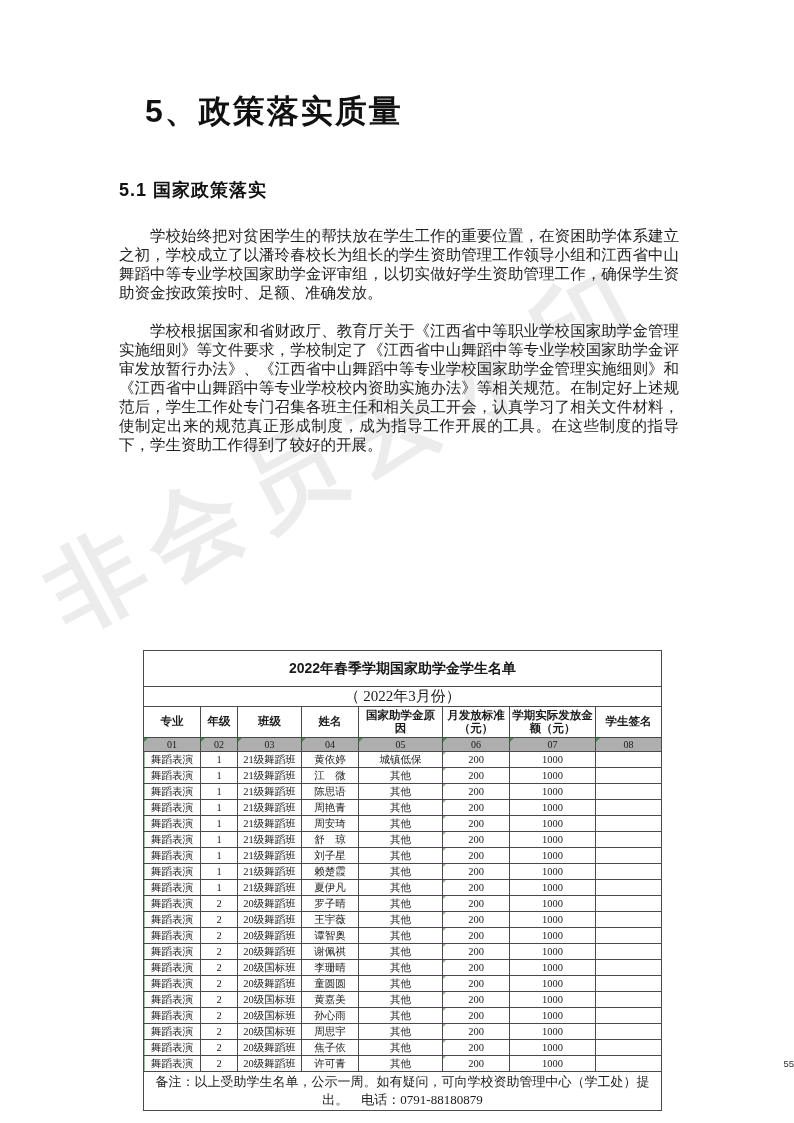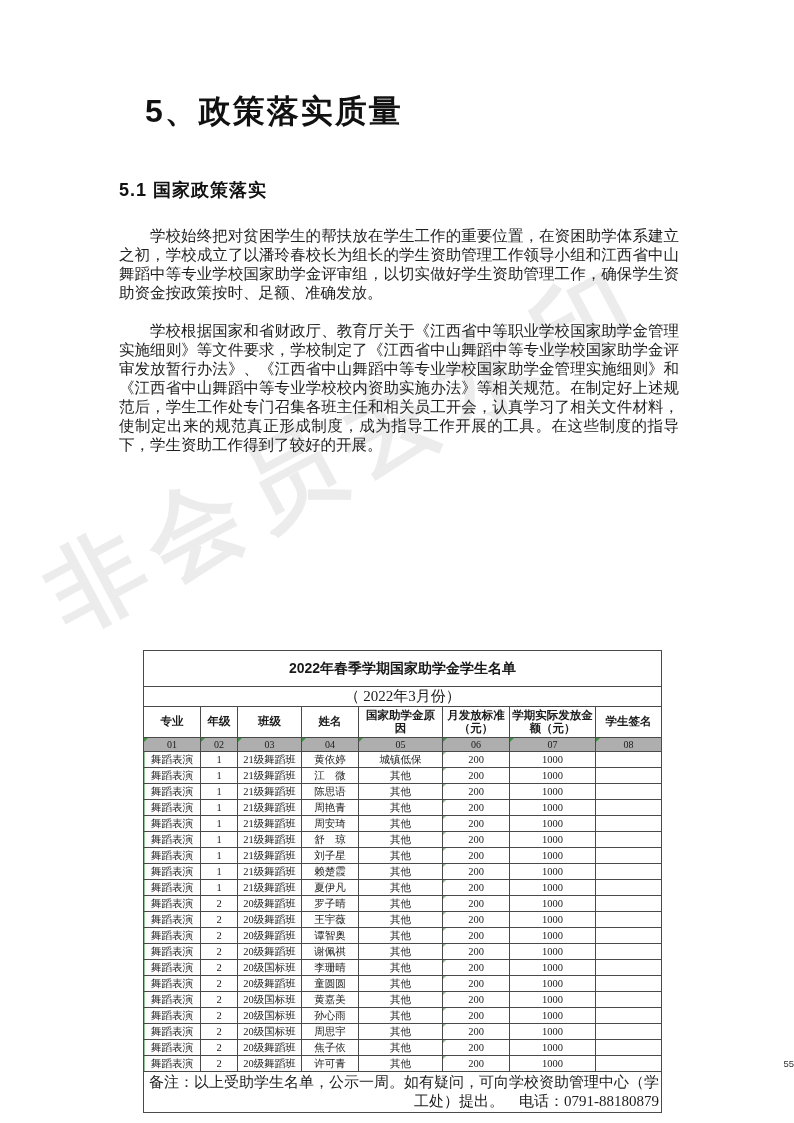--- a/index.html
+++ b/index.html
@@ -89,21 +89,21 @@
     border-top: 4px solid #3f9142; border-right: 4px solid transparent;
   }
   .grant-table tbody td { height: 16px; line-height: 15px; }
   .grant-table tbody td:first-child { box-shadow: inset 1px 0 0 0 rgba(63,145,66,0.55); }
   .grant-table tbody td:nth-child(6) { position: relative; }
   .grant-table tbody td:nth-child(6)::before {
     content: ""; position: absolute; left: 0; top: 0;
     border-top: 3px solid rgba(63,145,66,0.65); border-right: 3px solid transparent;
   }
   .grant-table .t-note td {
-    text-align: right; font-size: 15px; height: 19px;
+    text-align: center; font-size: 13px; height: 19px;
     white-space: normal; padding: 1px 2px;
   }
   .page-number {
     position: absolute; left: 0; top: 1058px; width: 100%;
     text-align: right; font-size: 9.5px; color: #333;
     font-family: "Liberation Sans", sans-serif;
   }
 </style>
 </head>
 <body>

